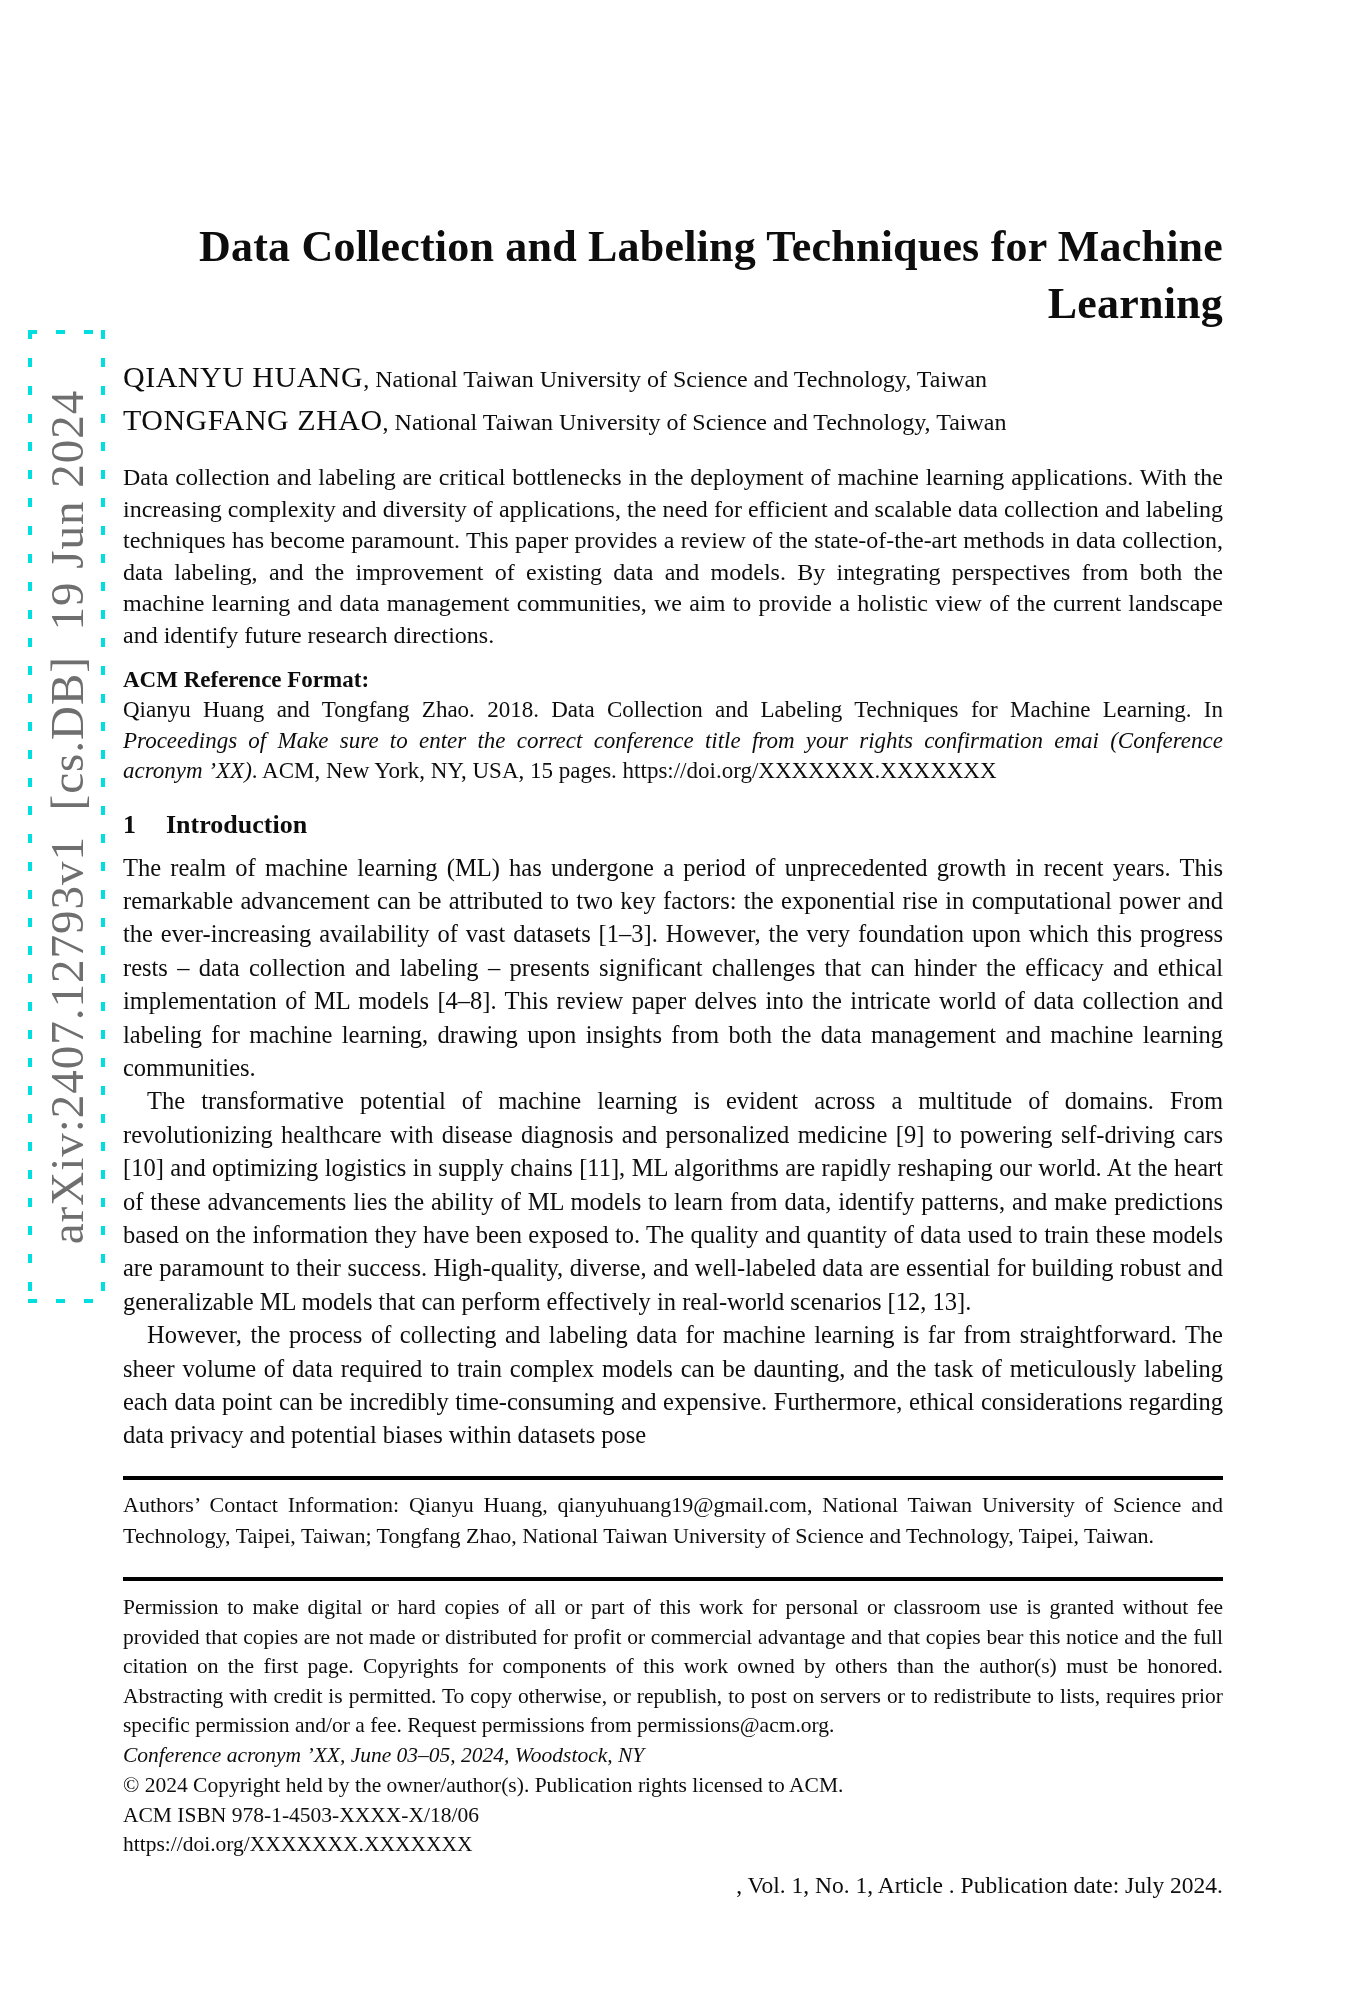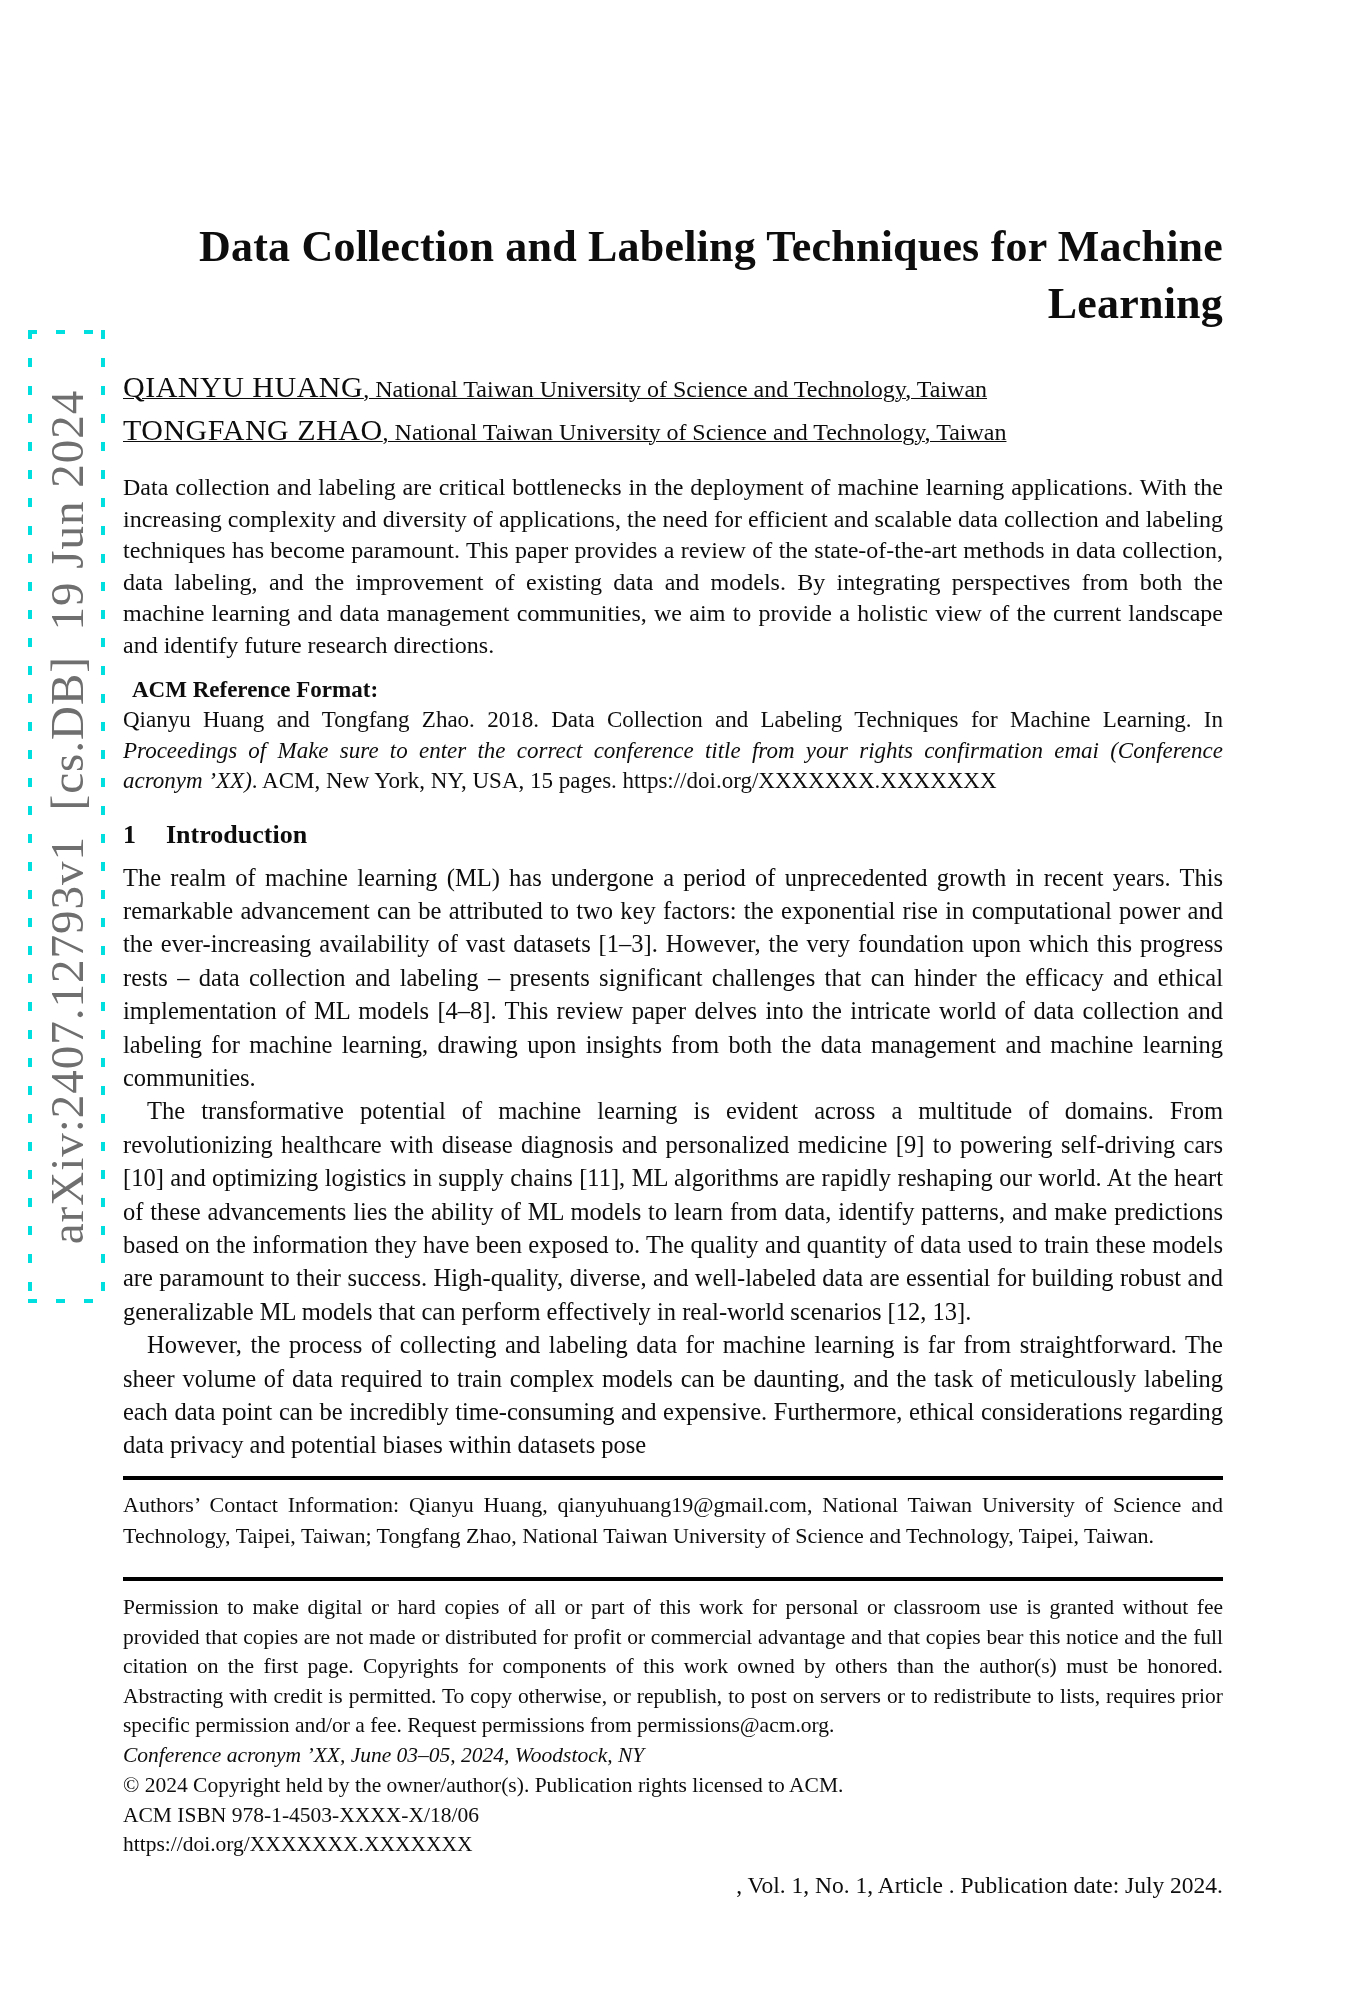--- a/index.html
+++ b/index.html
@@ -45,39 +45,38 @@
   .title {
     margin: 0;
     margin-top: 218px;
     font-size: 44px;
     line-height: 57px;
     font-weight: bold;
     letter-spacing: 0.2px;
     text-align: right;
   }
 
-  .authors { margin-top: 36px; text-decoration: underline; }
+  .authors { margin-top: 26px; }
   .author-line { line-height: 38px; }
   .author-name { font-size: 30px; letter-spacing: 0.5px; }
   .author-affil { font-size: 24px; }
 
   .abstract {
     margin: 0;
     margin-top: 18px;
     font-size: 24px;
     line-height: 31.5px;
     text-align: justify;
   }
 
   .acm-label {
     margin-top: 14px;
     font-size: 23px;
     font-weight: bold;
     line-height: 30px;
-    margin-left: 9px;
   }
   .acm-ref {
     margin: 0;
     font-size: 23px;
     line-height: 30.5px;
     text-align: justify;
   }
   .acm-ref .it { font-style: italic; }
 
   .section-heading {

